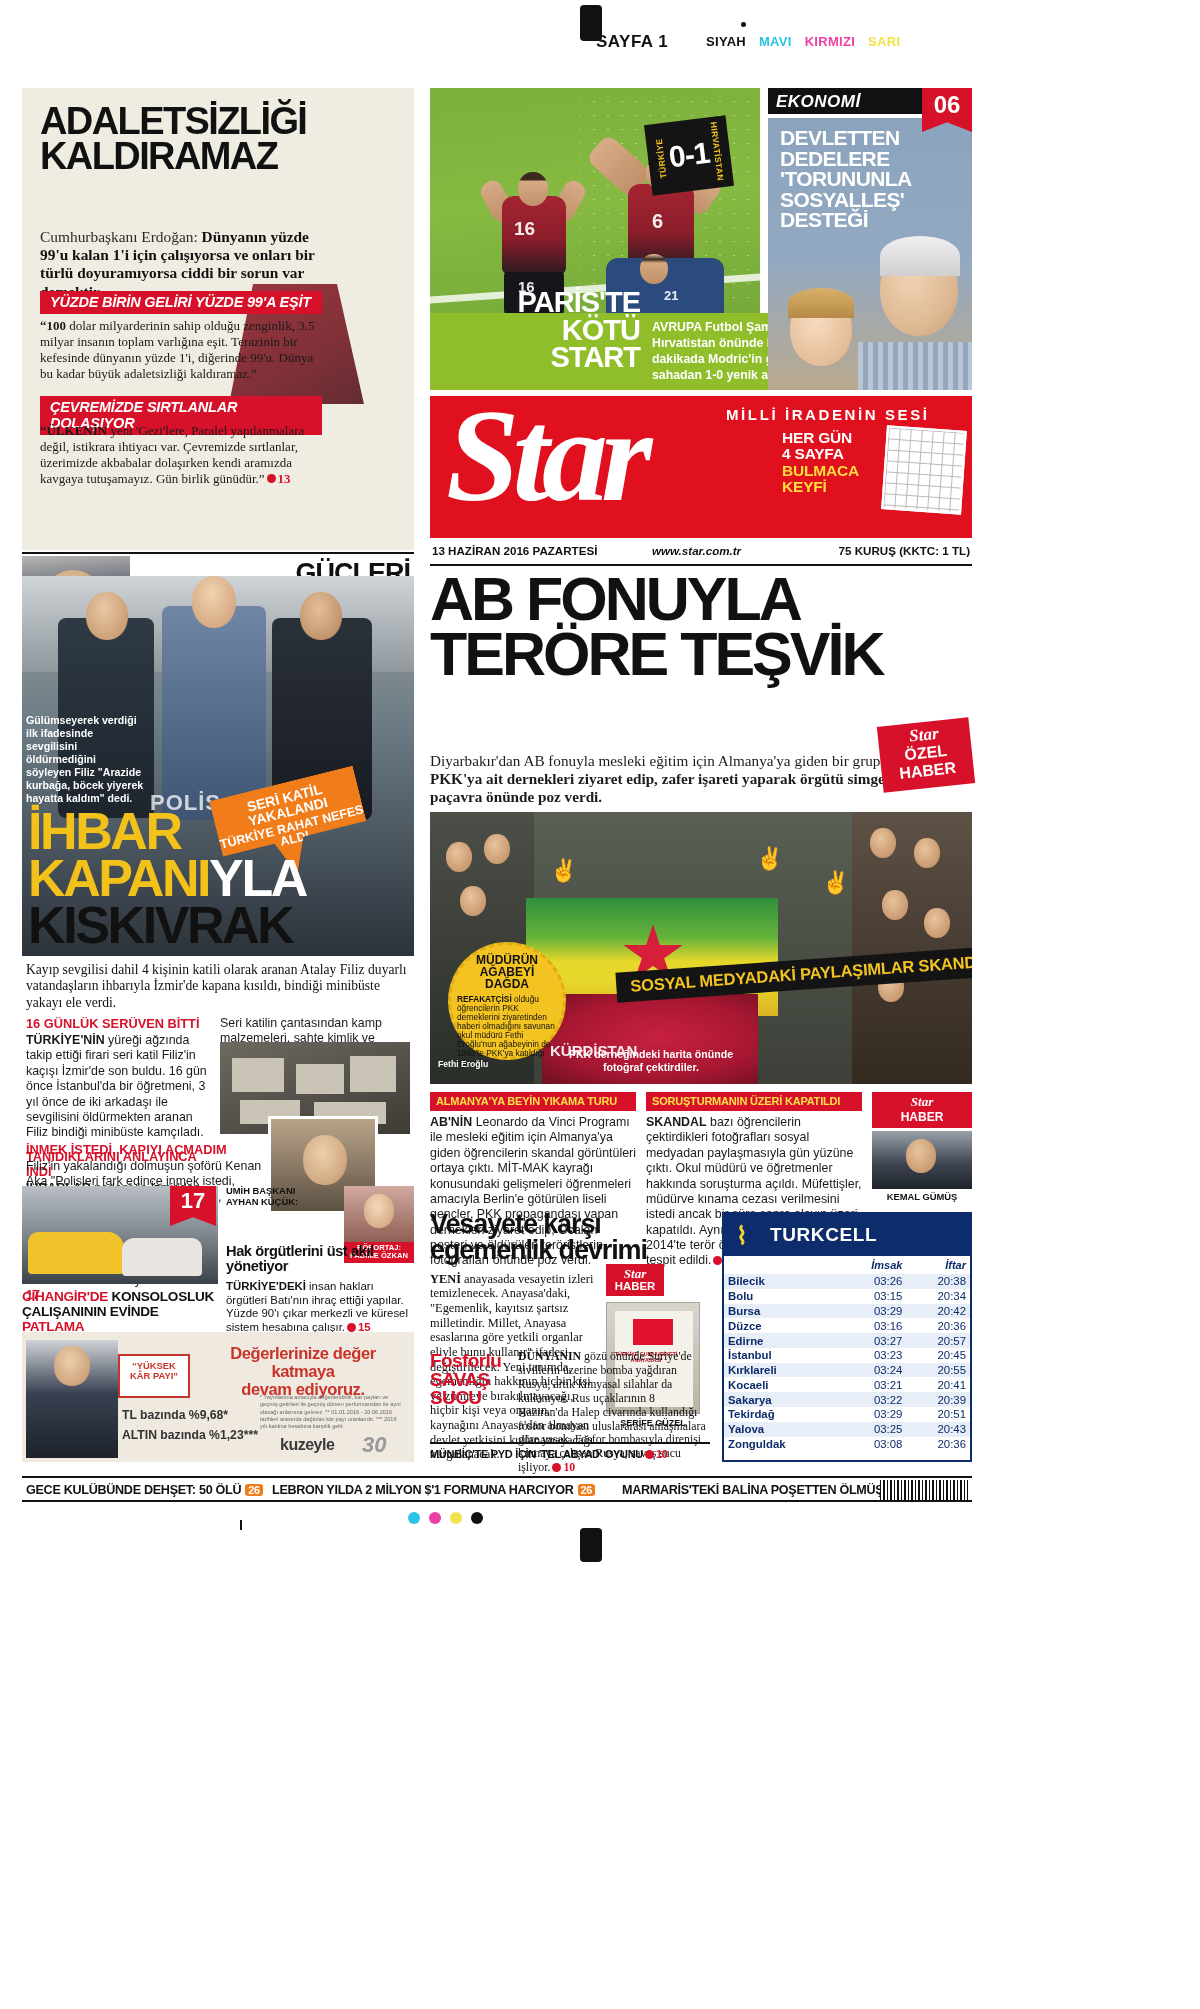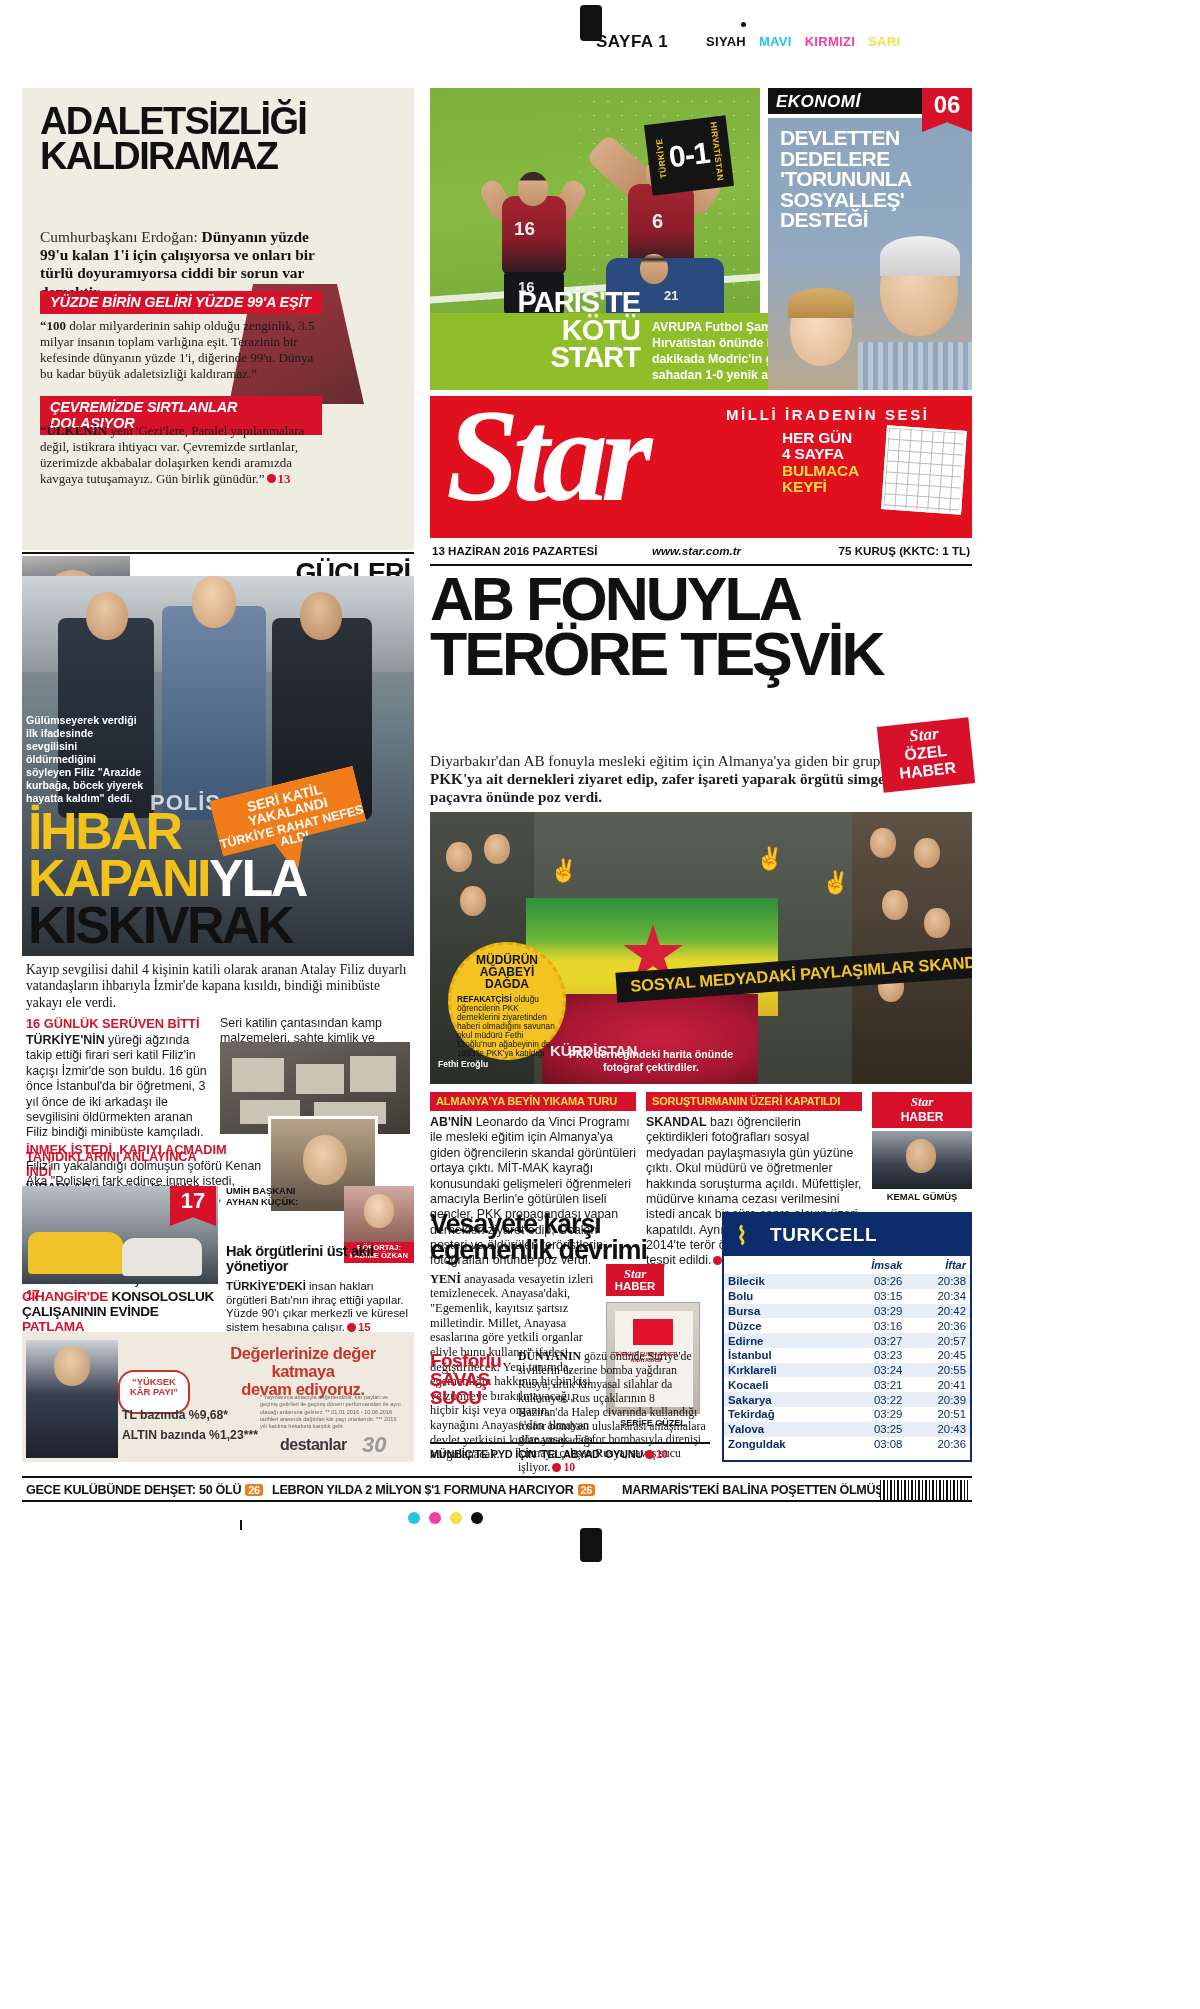--- a/index.html
+++ b/index.html
@@ -330,22 +330,22 @@
     line-height:1.04; letter-spacing:-.4px; }
   #ayhan .t { position:absolute; left:0; top:94px; width:186px; font-size:11.4px; line-height:1.2; }
 
   
   #ad { left:22px; top:1332px; width:392px; height:130px; background:#efe9df; overflow:hidden; }
   #ad .man { position:absolute; left:4px; top:8px; width:92px; height:118px;
     background:linear-gradient(180deg,#cfd3d7 0%,#384050 46%,#1d222b 100%); }
   #ad .man::after { content:""; position:absolute; left:28px; top:6px; width:36px; height:40px; border-radius:48%;
     background:radial-gradient(ellipse at 44% 36%,#ecceac 0%,#cda47c 72%,#a87d54 100%); }
   #ad .seal { position:absolute; left:96px; top:22px; width:72px; height:44px; background:#fff;
-    border:2px solid #c8332b; border-radius:16px; color:#c8332b; font-size:9.4px; font-weight:800;
-    text-align:center; padding-top:5px; line-height:1.1;margin-top:16px; }
+    border:2px solid #c8332b; border-radius:0; color:#c8332b; font-size:9.4px; font-weight:800;
+    text-align:center; padding-top:5px; line-height:1.1; }
   #ad h4 { position:absolute; left:176px; top:12px; width:210px; color:#c8332b; font-size:16.5px;
     font-weight:800; line-height:1.1; letter-spacing:-.4px;text-align:center; }
   #ad .tl { position:absolute; left:100px; top:76px; font-size:12.2px; font-weight:800; color:#333; }
   #ad .al { position:absolute; left:100px; top:96px; font-size:12.2px; font-weight:800; color:#333; }
   #ad .fine { position:absolute; left:238px; top:62px; width:142px; font-size:5.6px; line-height:1.3; color:#6a6a6a; }
   #ad .brand { position:absolute; left:258px; top:104px; font-size:16px; font-weight:800; color:#3a3a3a; letter-spacing:-.5px; }
   #ad .brand30 { position:absolute; left:340px; top:100px; font-size:22px; font-weight:800; color:#9a9a9a; font-style:italic; }
 
   
   #vesayet { left:430px; top:1212px; width:280px; height:250px; }
@@ -674,21 +674,21 @@
       <div>“YÜKSEK</div>
       <div>KÂR PAYI”</div>
     </div>
     <h4>
       <span>Değerlerinize değer katmaya</span><br>
       <span>devam ediyoruz.</span>
     </h4>
     <div class="tl">TL bazında %9,68*</div>
     <div class="al">ALTIN bazında %1,23***</div>
     <div class="fine">* Yayınlanma amacıyla değerlendirilir, kar payları ve geçmiş getirileri ile geçmiş dönem performansları ile aynı olacağı anlamına gelmez. ** 01.01.2016 - 10.06.2016 tarihleri arasında dağıtılan kâr payı oranlarıdır. *** 2016 yılı katılma hesabına karşılık gelir.</div>
-    <div class="brand">destanlar</div>
+    <div class="brand">kuzeyle</div>
     <div class="brand30">30</div>
   </div>
 
   <div class="blk" id="vesayet">
     <h2>
       <span>Vesayete karşı</span><br>
       <span>egemenlik devrimi</span>
     </h2>
     <div class="body"><b>YENİ</b><span> anayasada vesayetin izleri temizlenecek. Anayasa'daki, "Egemenlik, kayıtsız şartsız milletindir. Millet, Anayasa esaslarına göre yetkili organlar eliyle bunu kullanır" ifadesi değiştirilecek. Yeni tanımda, egemenliğin hakkının hiçbir kişi ve zümreye bırakılmayacağı, hiçbir kişi veya organın, kaynağını Anayasa'dan almayan devlet yetkisini kullanamayacağı vurgulanacak.</span></div>
     <div class="starbadge">

